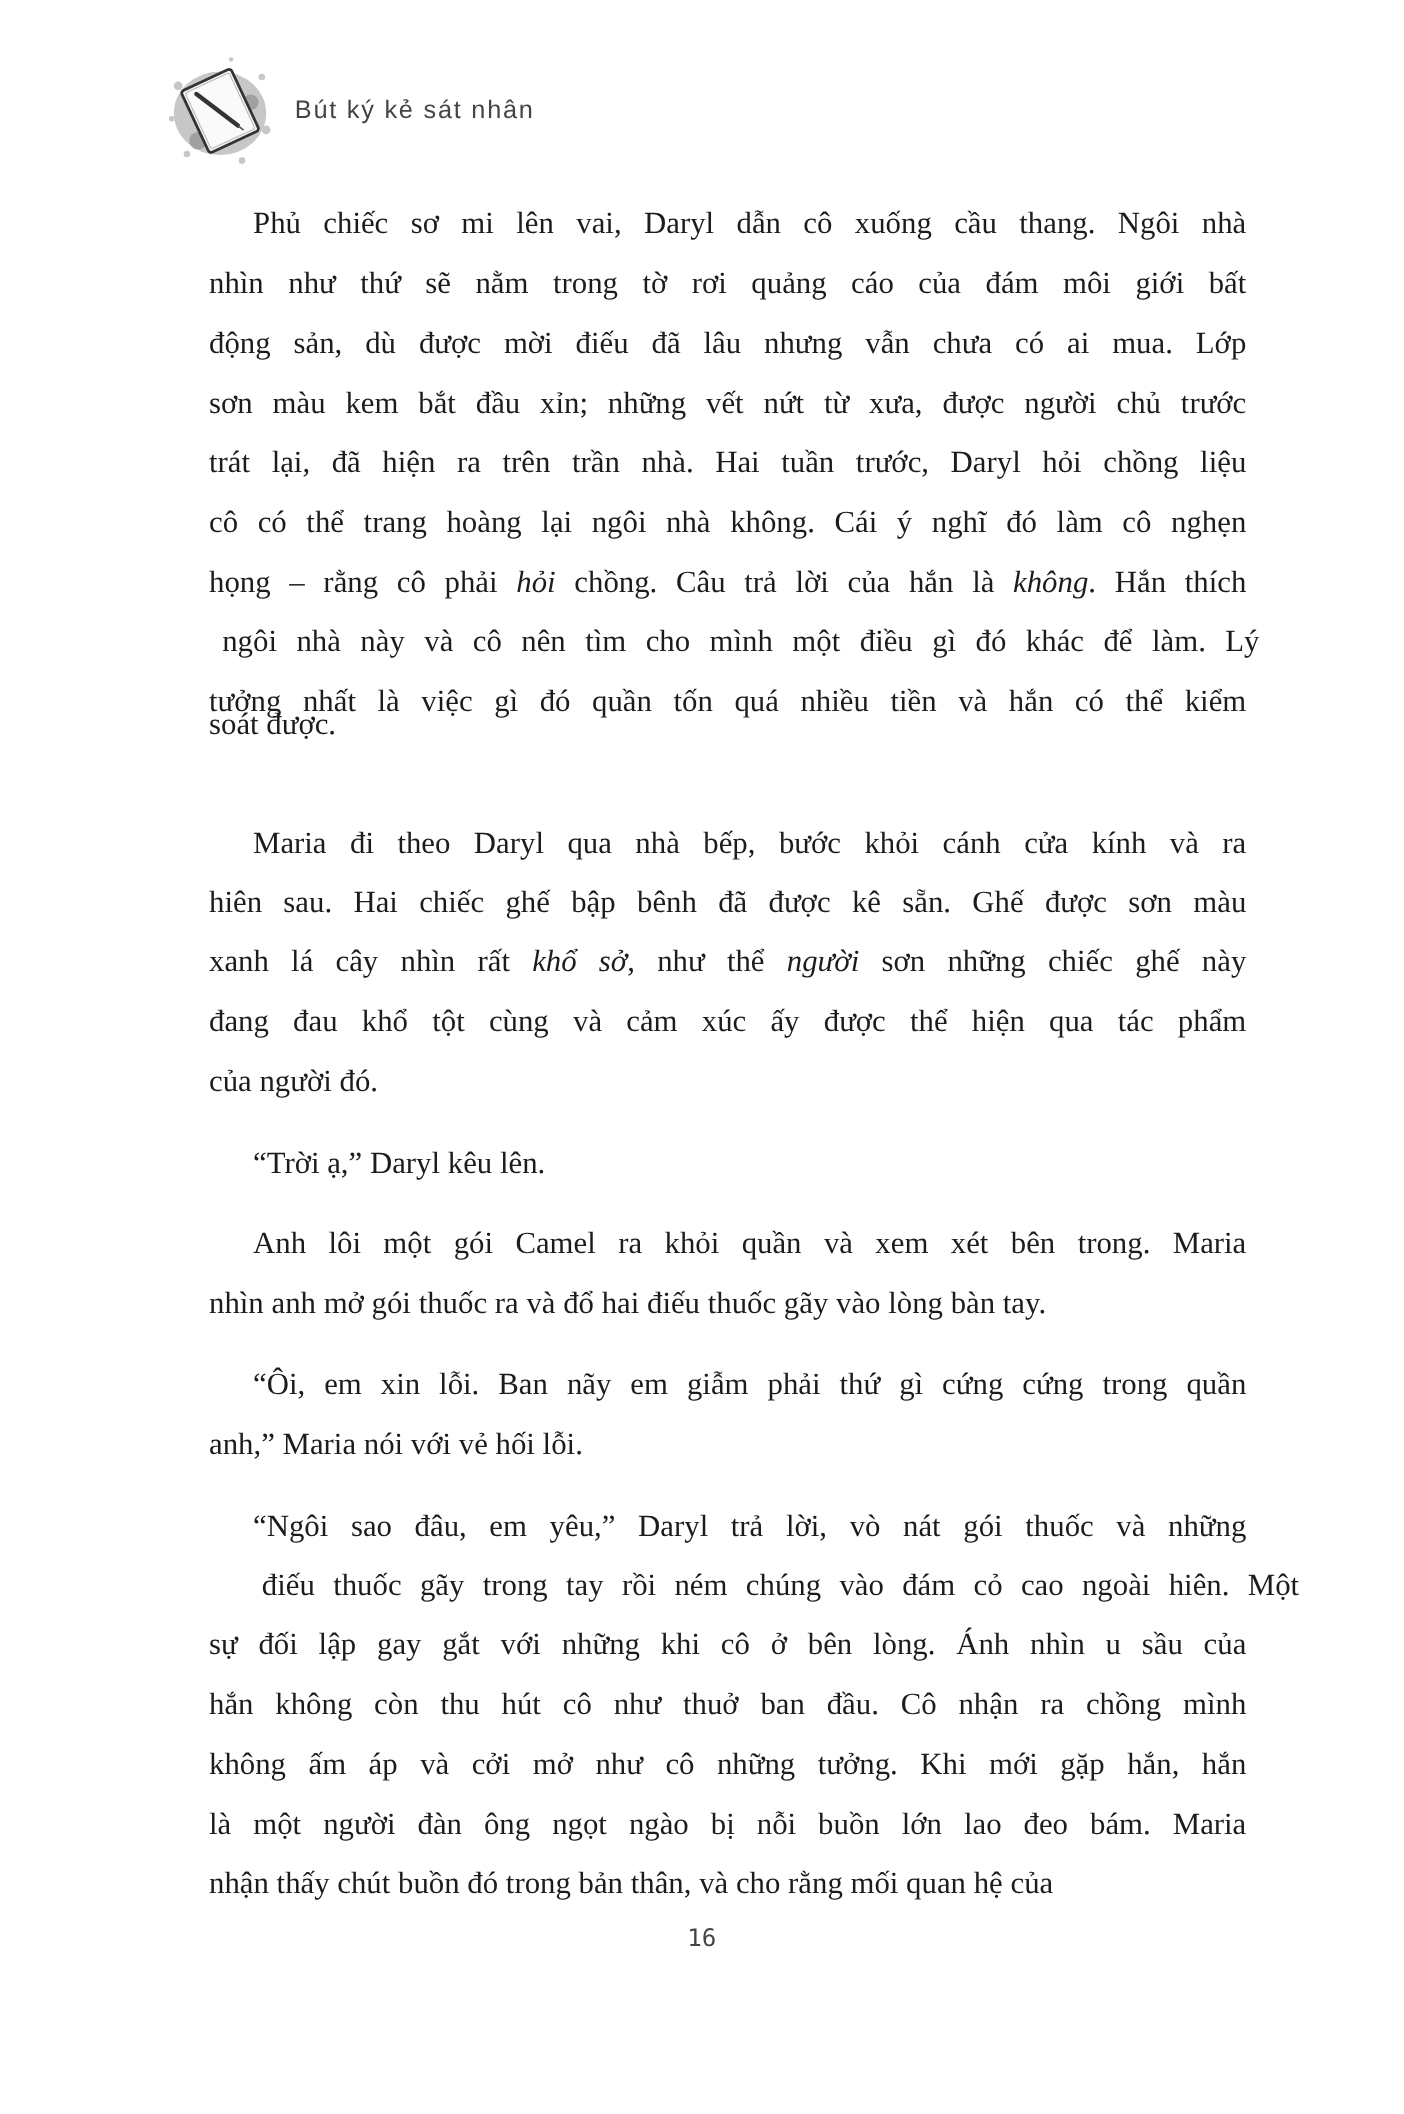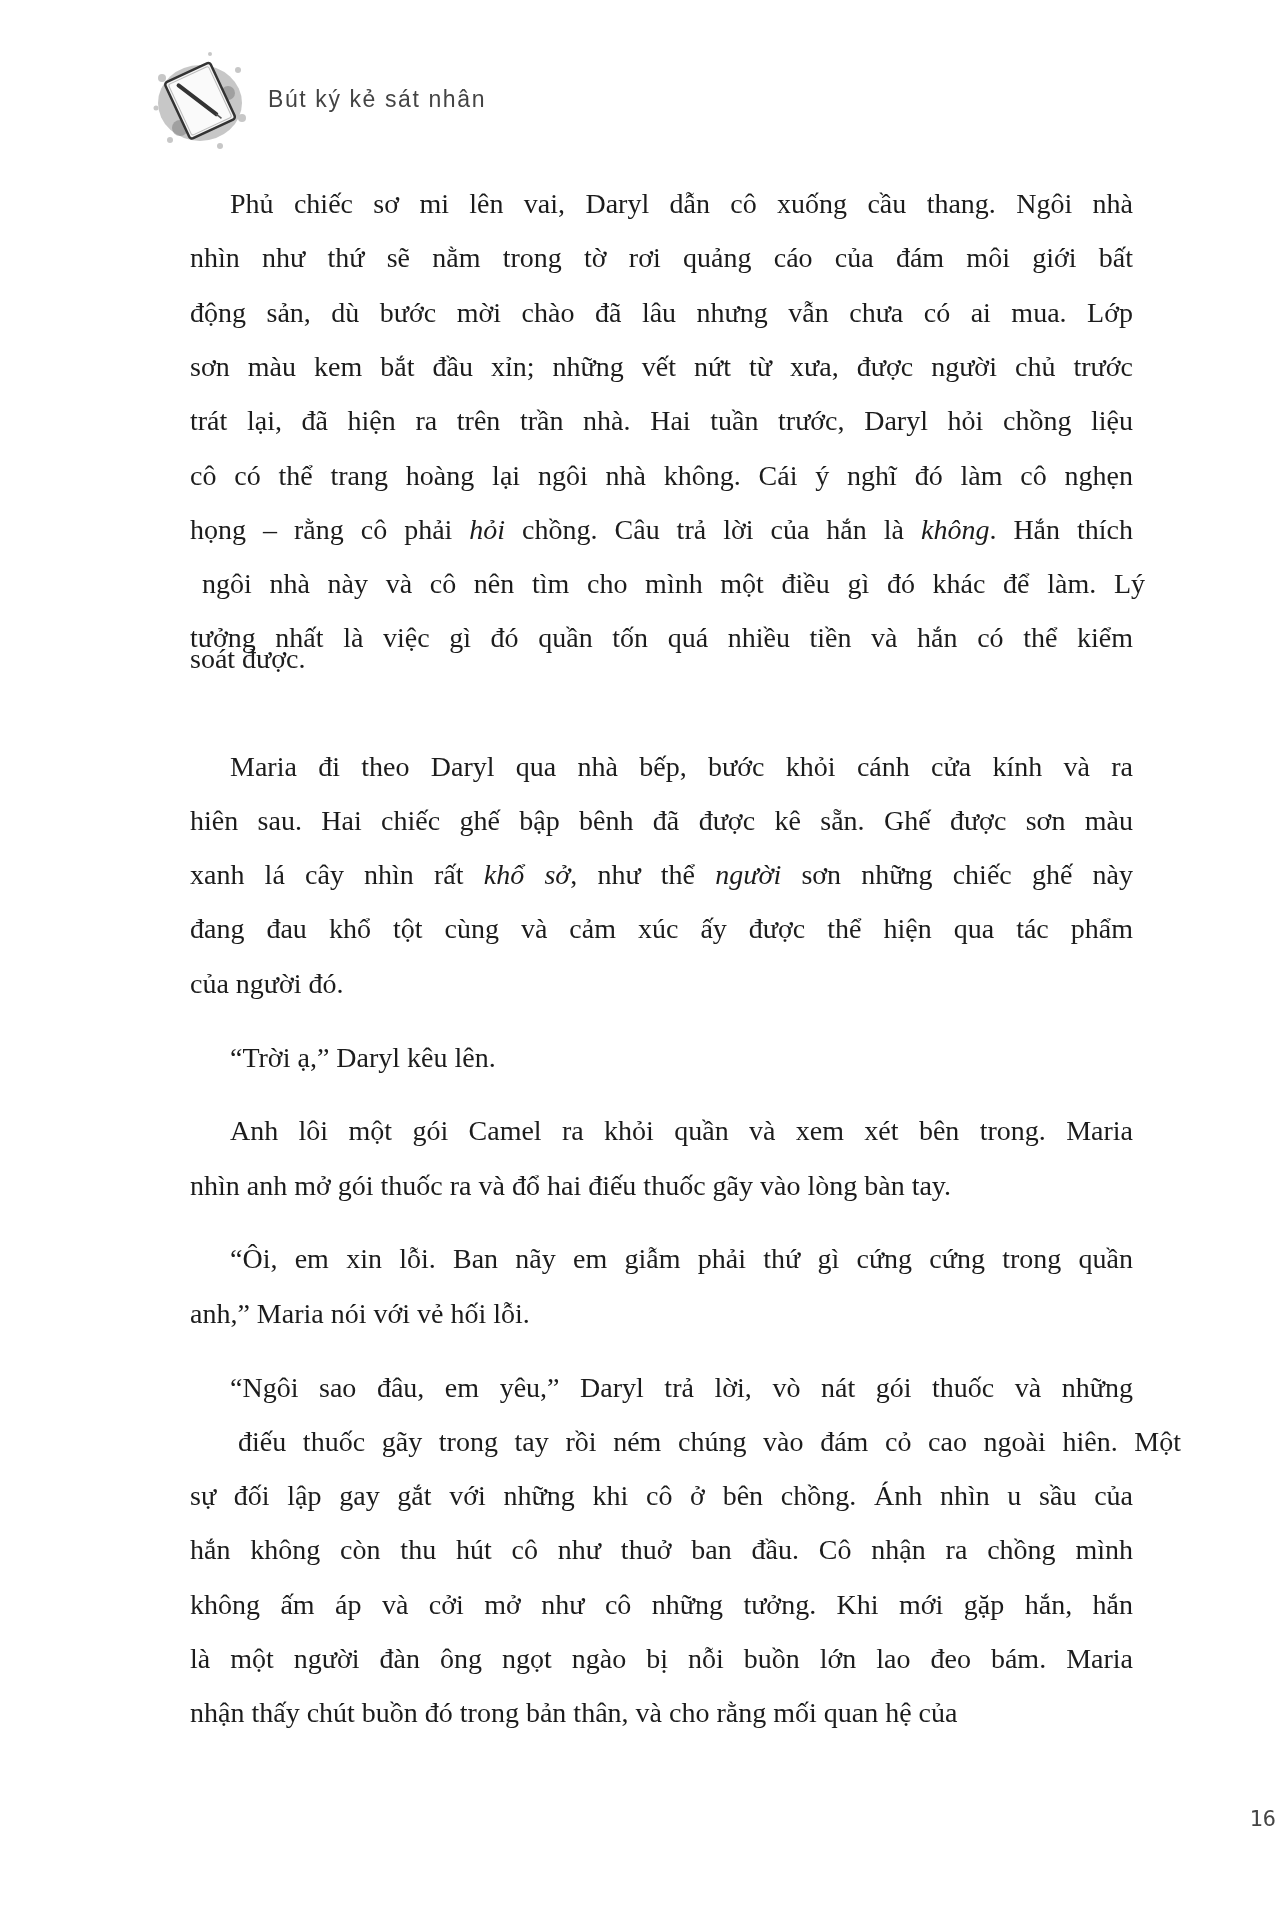--- a/index.html
+++ b/index.html
@@ -19,21 +19,21 @@
   .line {
     position:absolute; left:0; width:943px; white-space:nowrap;
     line-height:34px; height:34px;
   }
   .line.just { text-align:justify; text-align-last:justify; }
   .line.indent { padding-left:40px; box-sizing:border-box; }
   .line .inner { display:inline-block; transform-origin:left center; white-space:nowrap; }
   .line.just .inner { display:block; white-space:normal; }
   em { font-style:italic; }
   .page-number {
-    position:absolute; left:0; width:1276px; top:1806px; text-align:right;
+    position:absolute; left:0; width:1276px; top:1750px; text-align:center;
     font-family:"DejaVu Sans Mono", monospace; font-size:22px; color:#444444;
   }
 </style>
 </head>
 <body>
 
 <div class="header-icon">
   <svg width="100" height="105" viewBox="0 0 100 105">
     <g fill="#9a9a9a" opacity="0.55">
       <ellipse cx="50" cy="55" rx="42" ry="38"></ellipse>
@@ -63,21 +63,21 @@
 
 <div class="body-text" id="body-text">
     <div class="para">
       <div class="line indent just" style="top: 187px;">
         <span class="inner"><span>Phủ chiếc sơ mi lên vai, Daryl dẫn cô xuống cầu thang. Ngôi nhà</span></span>
       </div>
       <div class="line just" style="top: 241.3px;">
         <span class="inner"><span>nhìn như thứ sẽ nằm trong tờ rơi quảng cáo của đám môi giới bất</span></span>
       </div>
       <div class="line just" style="top: 295.6px;">
-        <span class="inner"><span>động sản, dù bước mời chào đã lâu nhưng vẫn chưa có ai mua. Lớp</span></span>
+        <span class="inner"><span>động sản, dù được mời điếu đã lâu nhưng vẫn chưa có ai mua. Lớp</span></span>
       </div>
       <div class="line just" style="top: 349.9px;">
         <span class="inner"><span>sơn màu kem bắt đầu xỉn; những vết nứt từ xưa, được người chủ trước</span></span>
       </div>
       <div class="line just" style="top: 404.2px;">
         <span class="inner"><span>trát lại, đã hiện ra trên trần nhà. Hai tuần trước, Daryl hỏi chồng liệu</span></span>
       </div>
       <div class="line just" style="top: 458.5px;">
         <span class="inner"><span>cô có thể trang hoàng lại ngôi nhà không. Cái ý nghĩ đó làm cô nghẹn</span></span>
       </div>
@@ -123,21 +123,21 @@
       <div class="line" style="top: 1296.7px;"><span class="inner"><span>anh,” Maria nói với vẻ hối lỗi.</span></span></div>
     </div>
     <div class="para">
       <div class="line indent just" style="top: 1370.5px;">
         <span class="inner"><span>“Ngôi sao đâu, em yêu,” Daryl trả lời, vò nát gói thuốc và những</span></span>
       </div>
       <div class="line just" style="top: 1424.8px; margin-left: 48px;">
         <span class="inner"><span>điếu thuốc gãy trong tay rồi ném chúng vào đám cỏ cao ngoài hiên. Một</span></span>
       </div>
       <div class="line just" style="top: 1479.1px;">
-        <span class="inner"><span>sự đối lập gay gắt với những khi cô ở bên chồng. Ánh nhìn u sầu của</span></span>
+        <span class="inner"><span>sự đối lập gay gắt với những khi cô ở bên lòng. Ánh nhìn u sầu của</span></span>
       </div>
       <div class="line just" style="top: 1533.4px;">
         <span class="inner"><span>hắn không còn thu hút cô như thuở ban đầu. Cô nhận ra chồng mình</span></span>
       </div>
       <div class="line just" style="top: 1587.7px;">
         <span class="inner"><span>không ấm áp và cởi mở như cô những tưởng. Khi mới gặp hắn, hắn</span></span>
       </div>
       <div class="line just" style="top: 1642px;">
         <span class="inner"><span>là một người đàn ông ngọt ngào bị nỗi buồn lớn lao đeo bám. Maria</span></span>
       </div>

